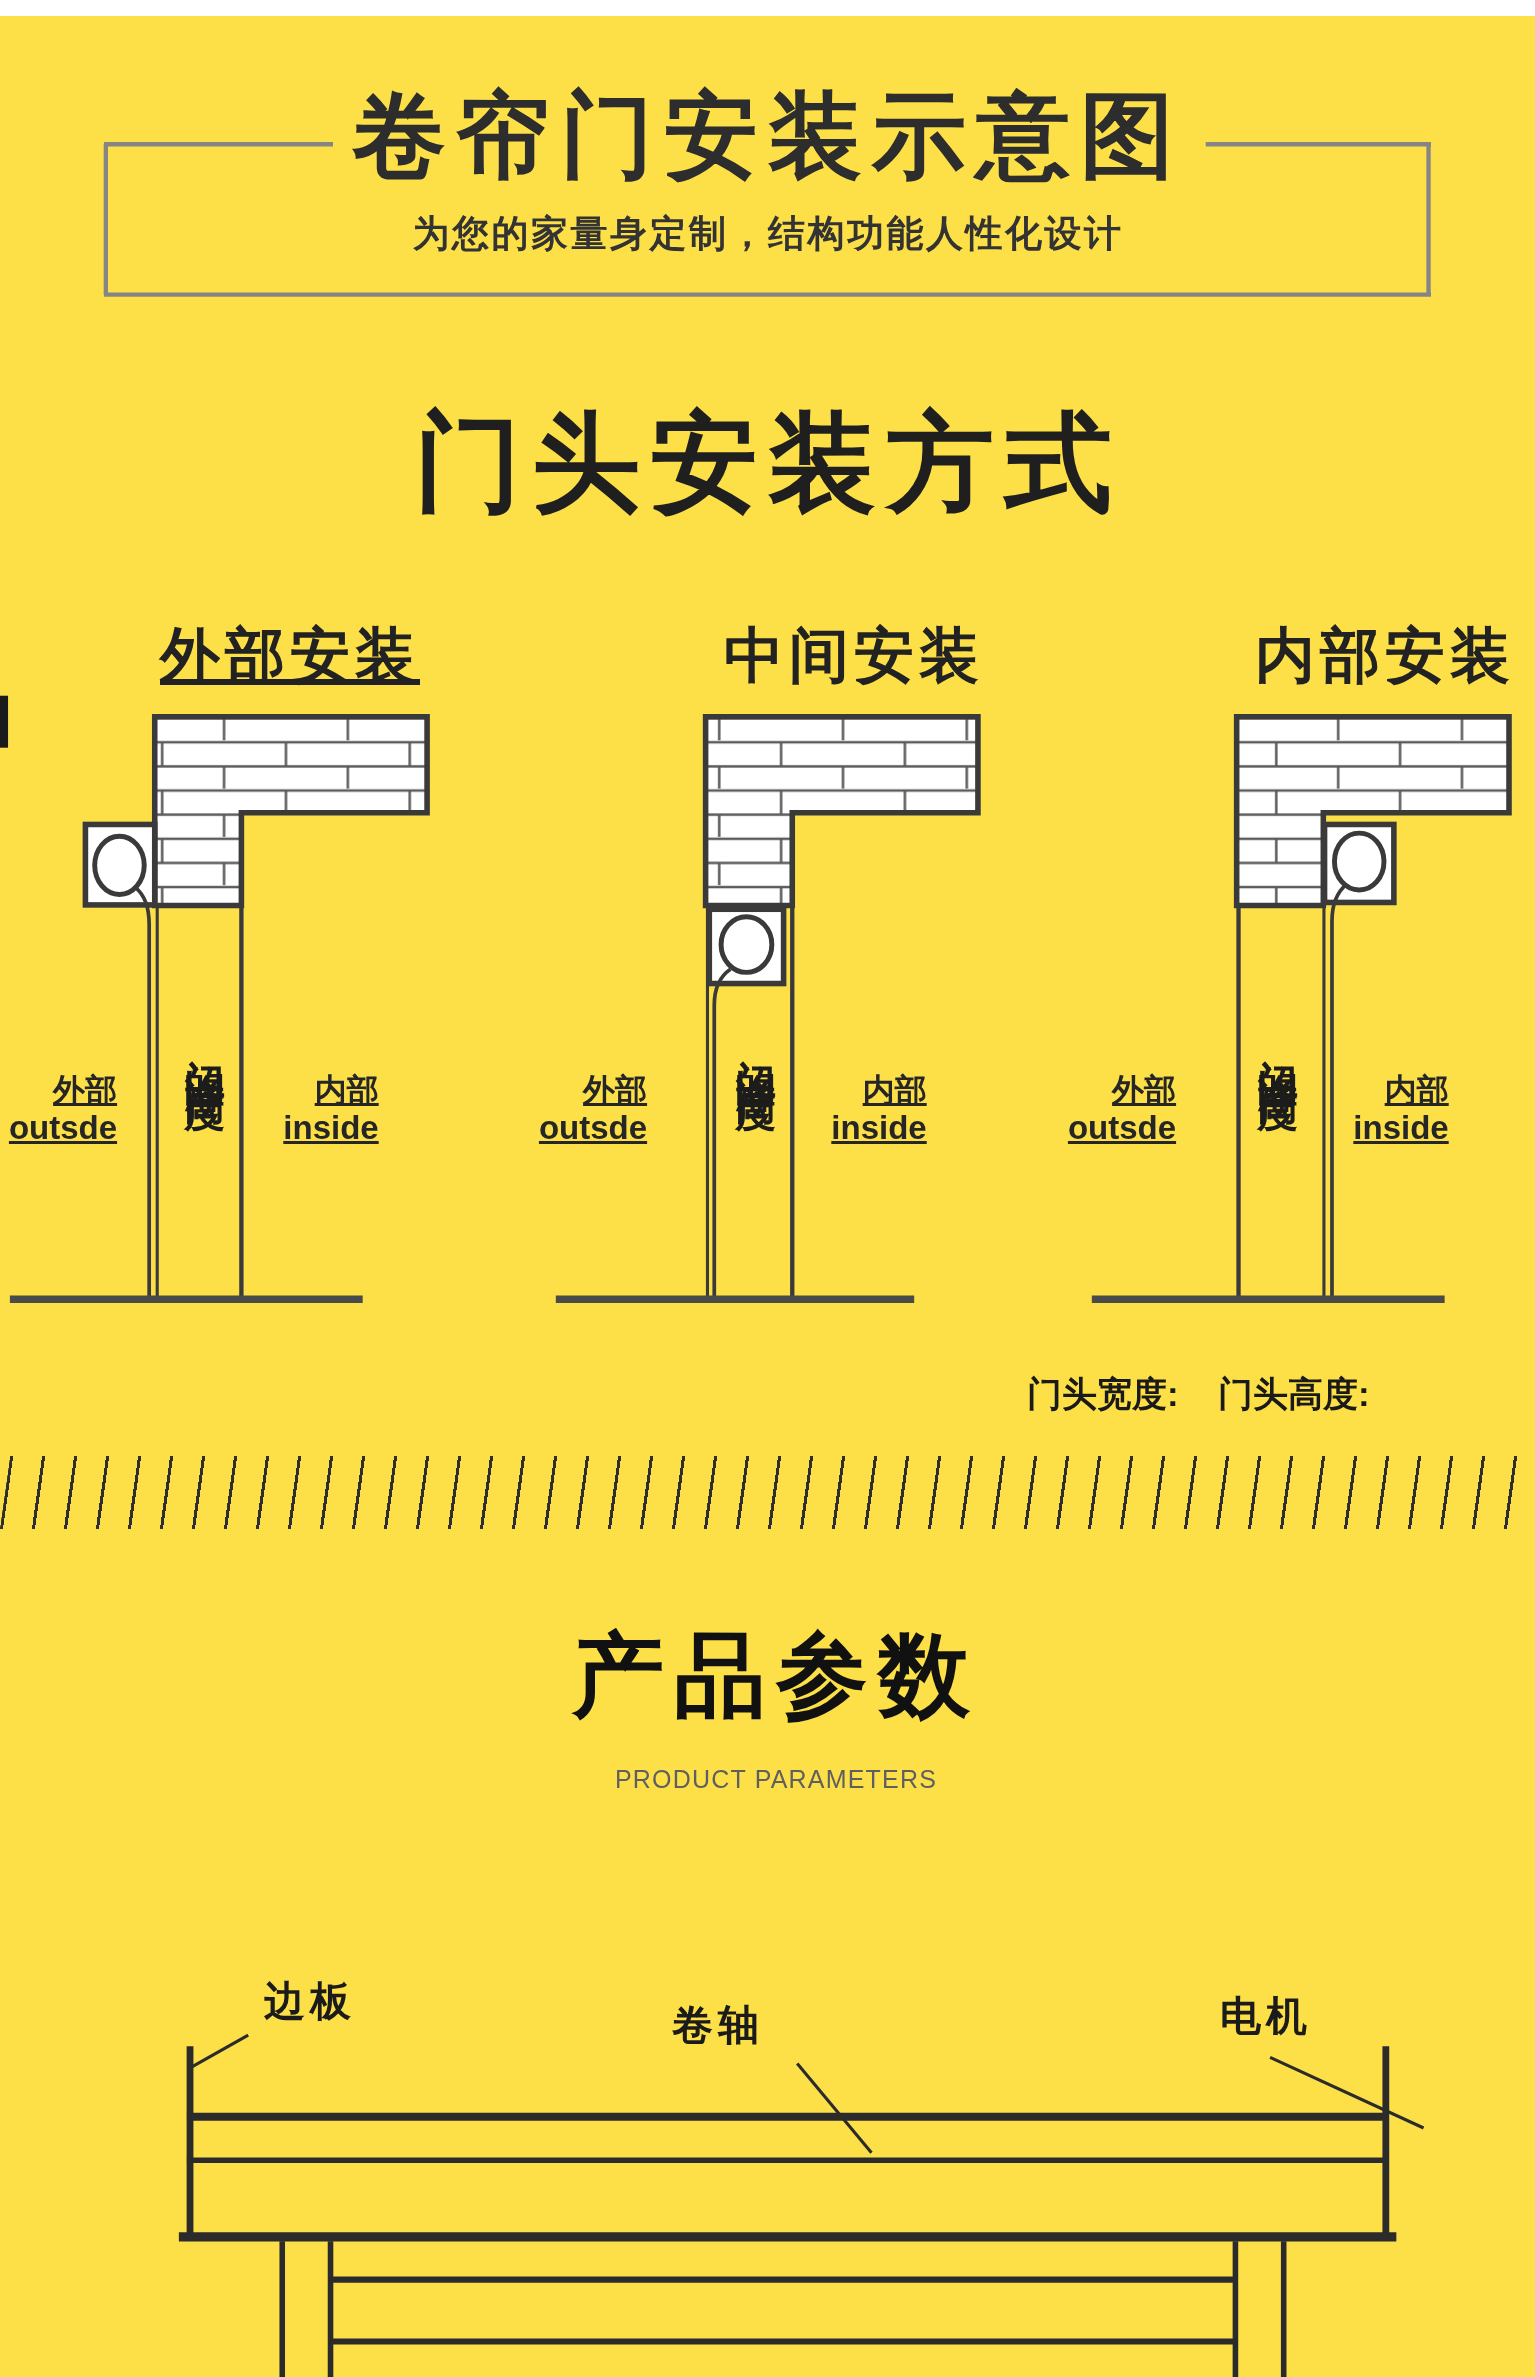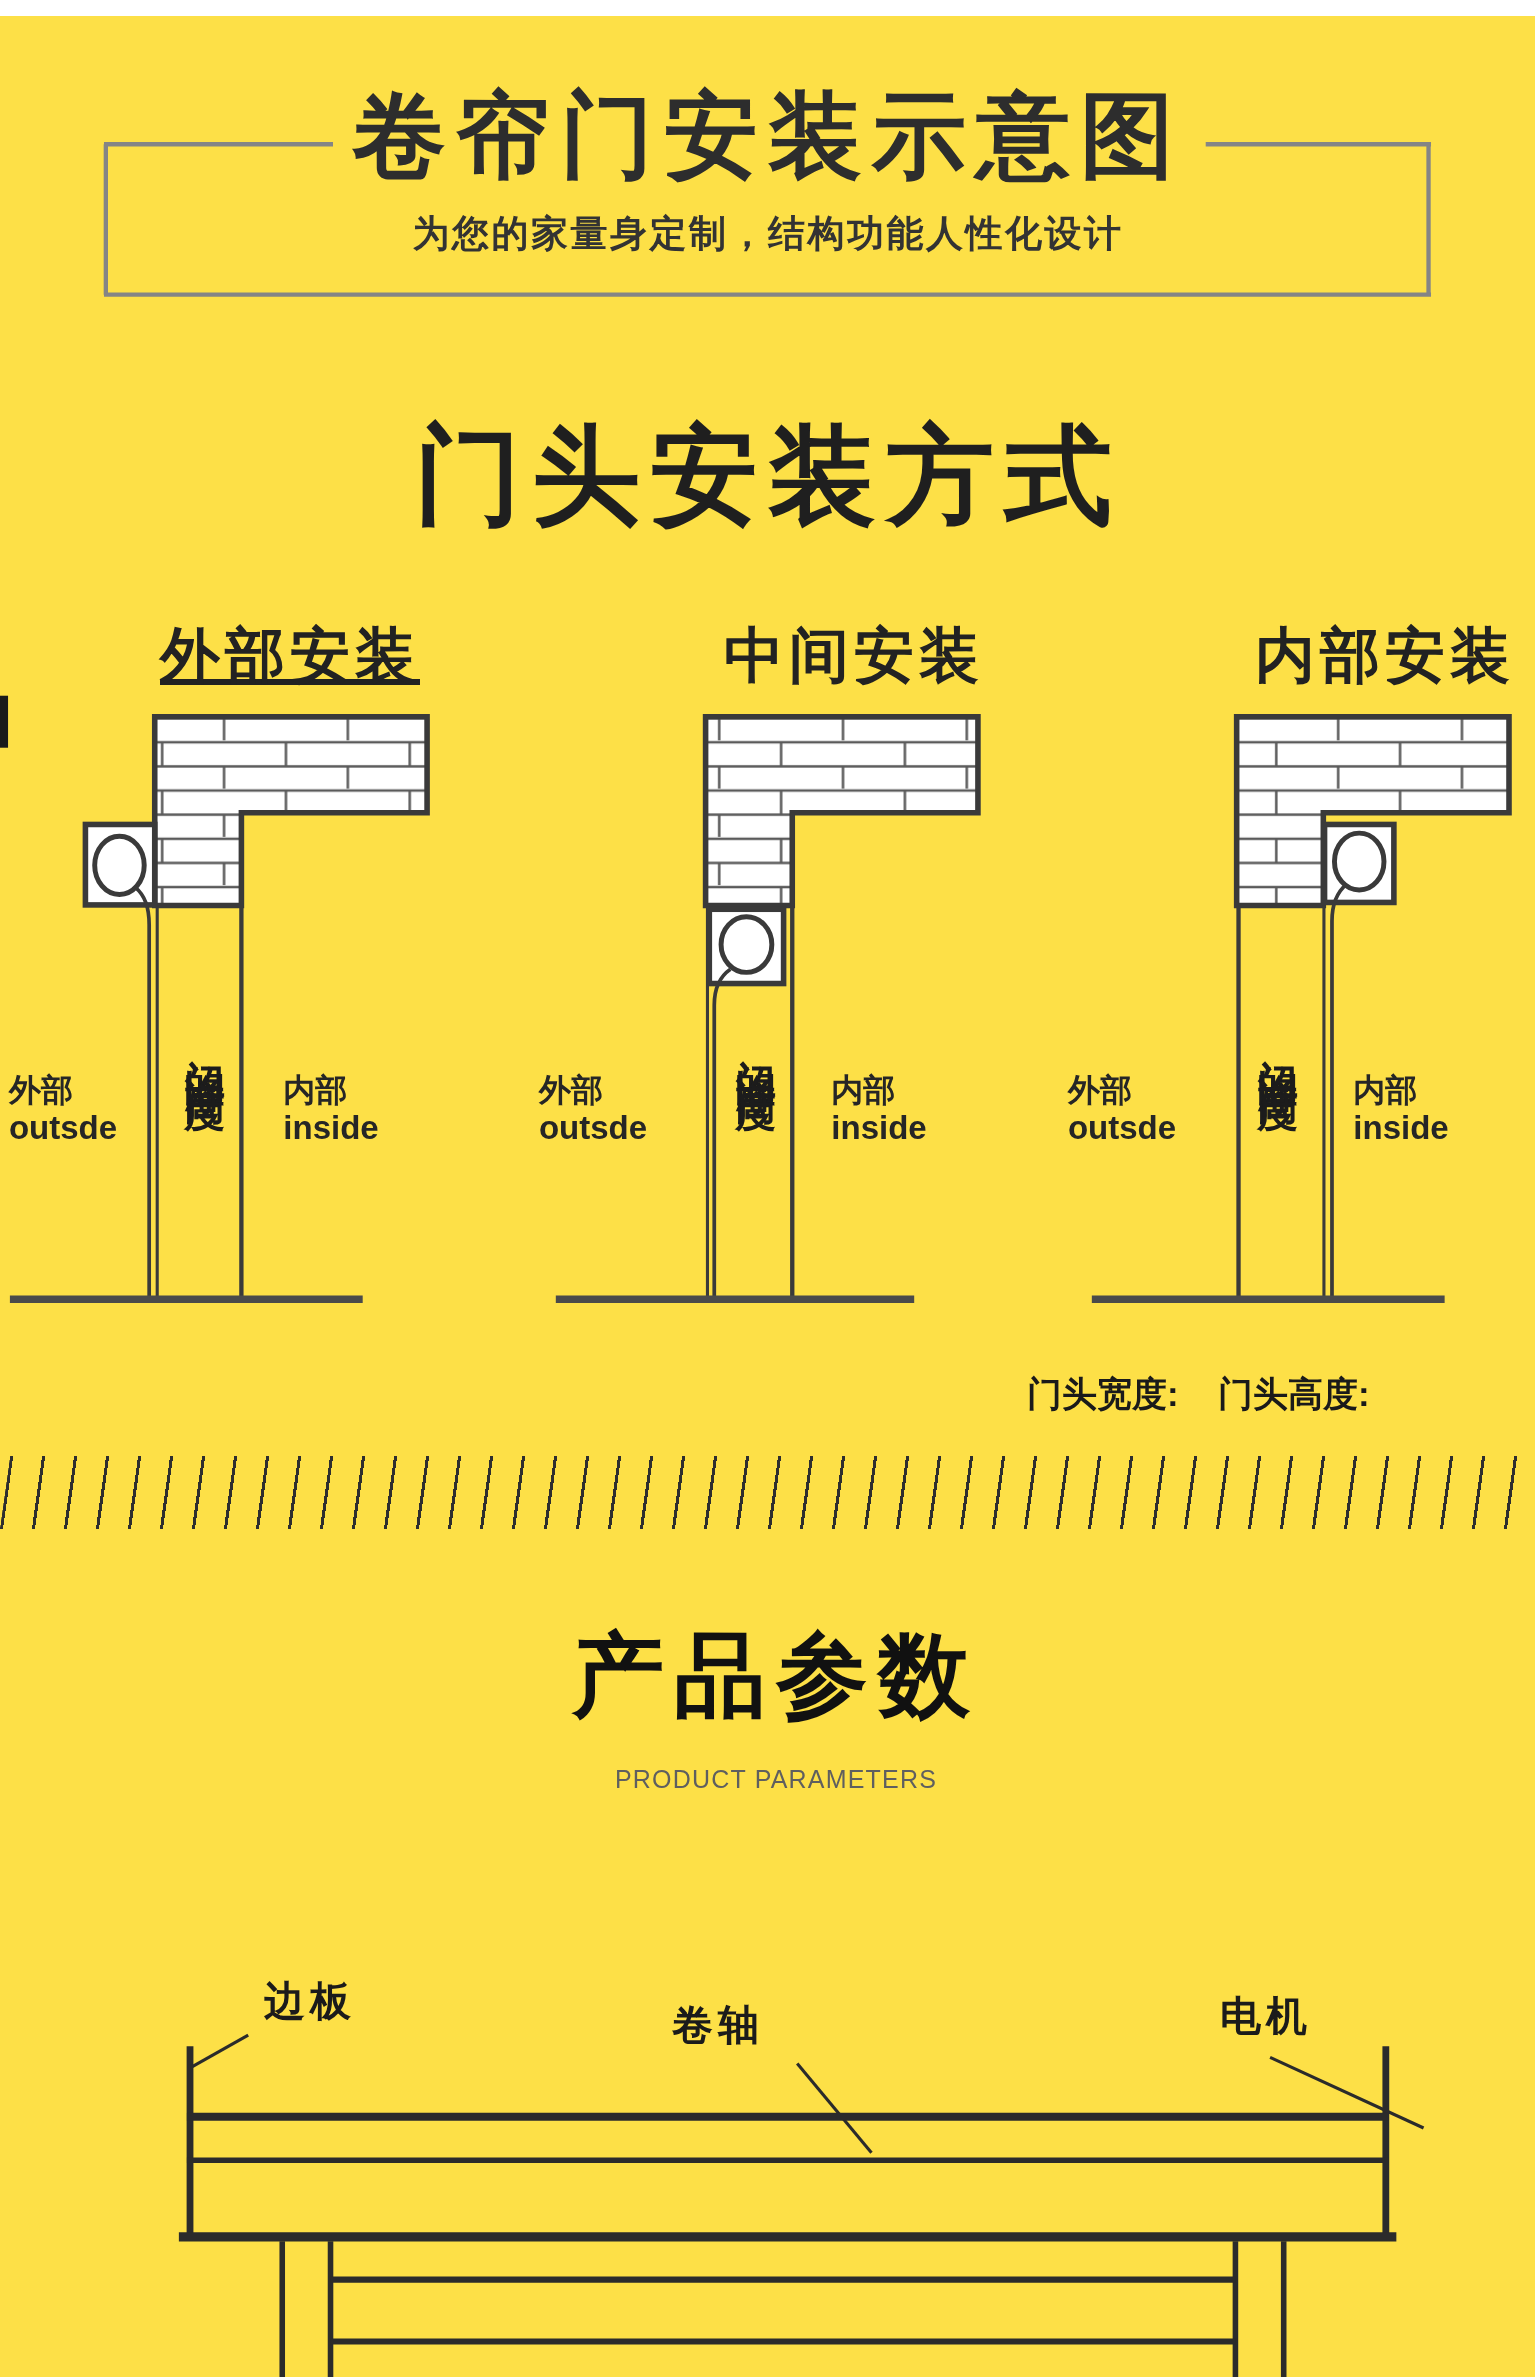--- a/index.html
+++ b/index.html
@@ -2,24 +2,24 @@
 <html style="font-size:10px"><head>
 <meta charset="utf-8">
 <style>
   html,body{margin:0;padding:0;background:#fff;}
   .page{position:relative;width:1535px;height:2377px;background:#fde047;overflow:hidden;
         font-family:"Liberation Sans",sans-serif;color:#2b2b2b;margin-top:16px;}
   .page svg{position:absolute;left:0;top:0;}
   .ct{position:absolute;transform:translateX(-50%);white-space:nowrap;font-weight:bold;line-height:1.08;}
   .hdr-title{top:69px;left:768px;font-size:94px;letter-spacing:10px;color:#2d2d2d;}
   .hdr-sub{top:198px;left:768px;font-size:37px;letter-spacing:2.5px;color:#333;}
-  .sec1-title{top:402px;left:768px;font-size:108px;letter-spacing:10px;color:#1f1f1f;text-align:right;}
+  .sec1-title{top:389px;left:768px;font-size:108px;letter-spacing:10px;color:#1f1f1f;text-align:right;}
   .diag-title{top:608px;font-size:60px;letter-spacing:5px;color:#222;}
   .dt1{left:290px;text-decoration:underline;} .dt2{left:854px;} .dt3{left:1385px;}
-  .side-label{position:absolute;transform:translateX(-50%);text-align:left;top:1056px;color:#262626;}
+  .side-label{position:absolute;transform:translateX(-50%);text-align:right;top:1056px;color:#262626;text-decoration:underline;}
   .side-label .cn{font-size:32px;font-weight:bold;line-height:37px;}
   .side-label .en{font-size:33px;font-weight:bold;line-height:38px;}
   .sl1o{left:63px;} .sl1i{left:331px;}
   .sl2o{left:593px;} .sl2i{left:879px;}
   .sl3o{left:1122px;} .sl3i{left:1401px;}
   .vnote{position:absolute;top:1010px;height:254px;writing-mode:vertical-rl;text-orientation:upright;
          font-size:41px;font-weight:bold;letter-spacing:7.4px;color:#1c1c1c;}
   .vn1{left:178px;} .vn2{left:729px;} .vn3{left:1251px;}
   .field-label{position:absolute;top:1355px;font-size:35px;font-weight:bold;color:#1a1a1a;white-space:nowrap;}
   .fl-w{left:1027px;} .fl-h{left:1218px;}

